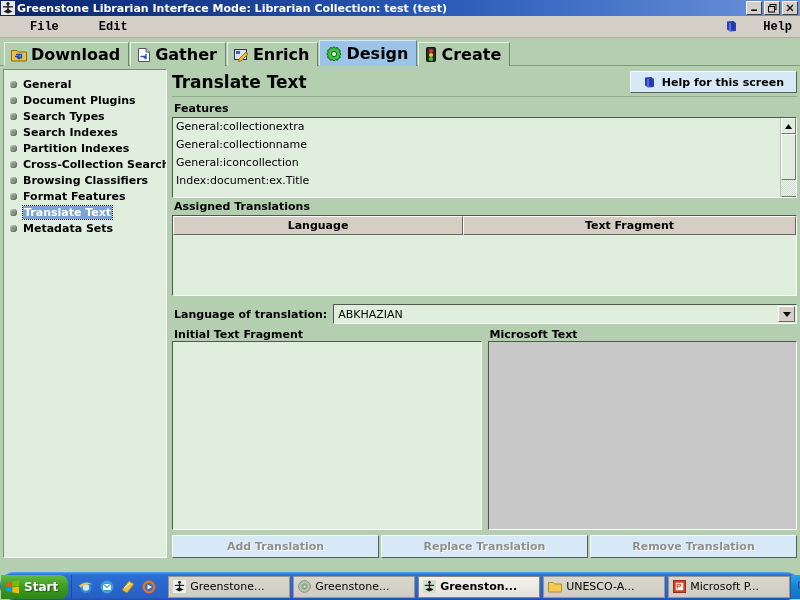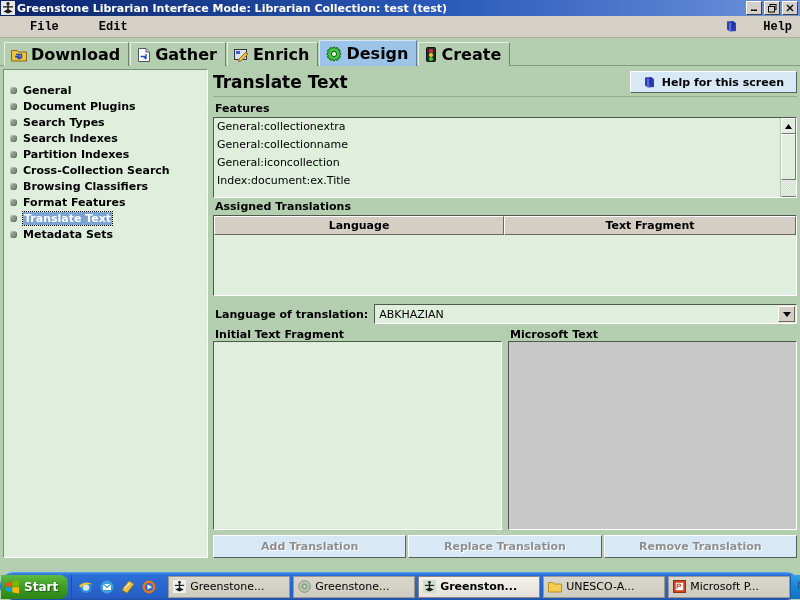--- a/index.html
+++ b/index.html
@@ -99,25 +99,25 @@
   .content {
     height: 495px;
     display: flex;
     background: #b4cfb0;
     padding: 3px;
     gap: 3px;
   }
 
   
   .sidebar {
-    width: 205px;
+    width: 164px;
     background: #dfeedd;
     border: 1px solid;
     border-color: #769073 #ffffff #ffffff #769073;
-    padding: 12px 4px 4px 6px;
+    padding: 6px 4px 4px 6px;
     overflow: hidden;
   }
   .side-item {
     display: flex; align-items: center; gap: 6px;
     height: 16px; margin-bottom: 0px;
   }
   .bullet {
     width: 7px; height: 7px; border-radius: 50%;
     background: #8a9488;
     box-shadow: inset -1px -1px 0 #6a7468, inset 1px 1px 0 #b6bcb4;

